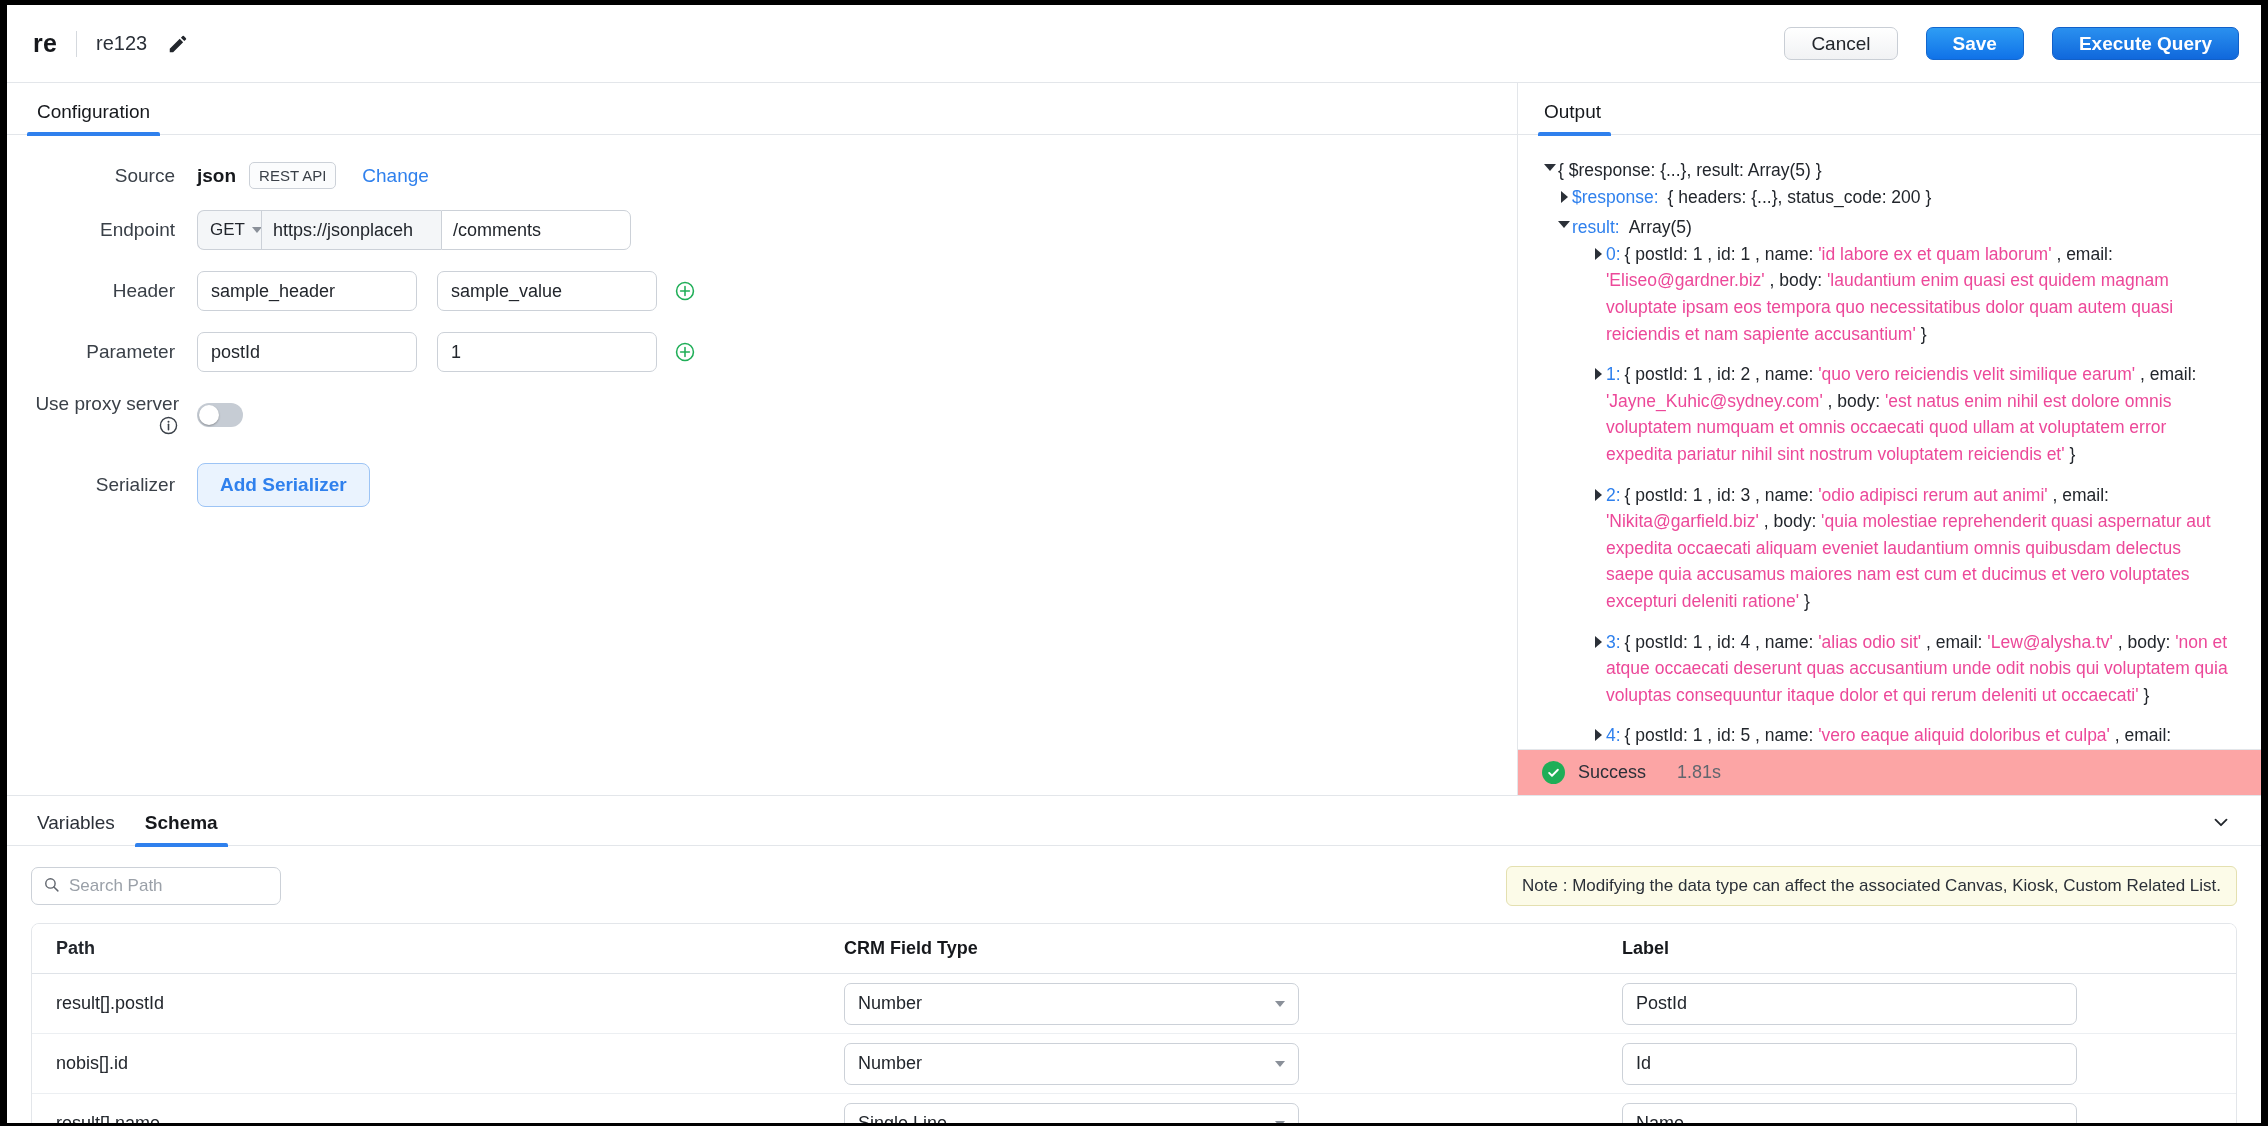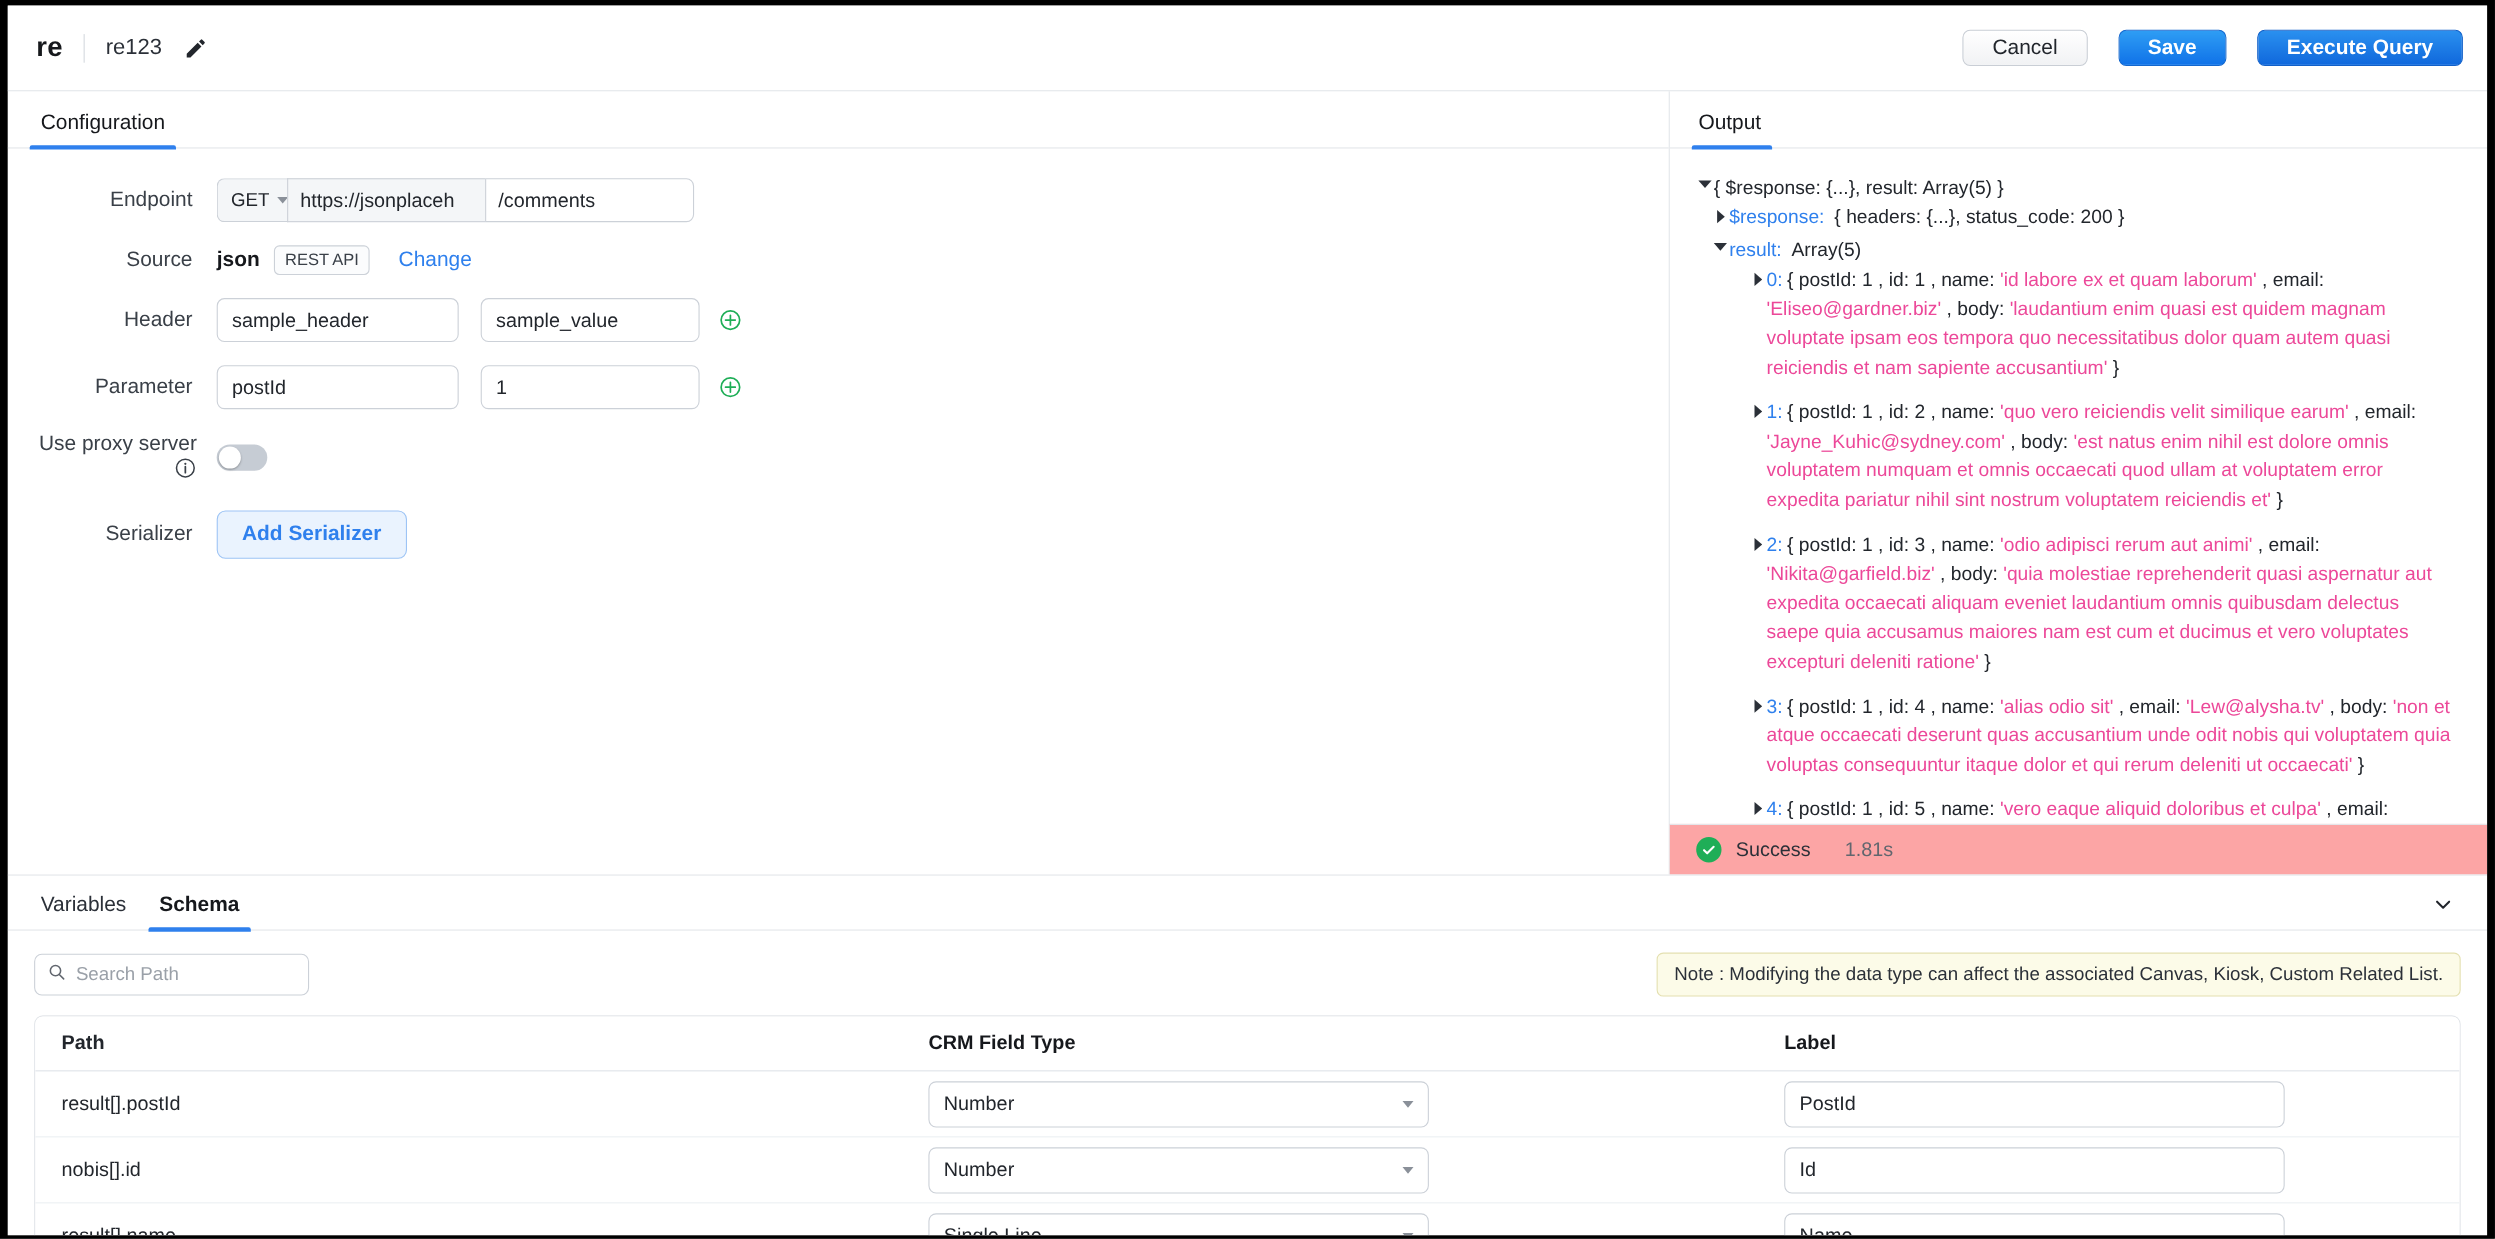--- a/index.html
+++ b/index.html
@@ -118,21 +118,21 @@
     font-size: 18px; color: #22262c; padding: 0 11px;
     display: flex; align-items: center; cursor: text;
   }
 
   .tinput {
     height: 40px; background: #fff; border: 1px solid #ccd1d8;
     border-radius: 7px; font-size: 18px; color: #22262c;
     padding: 0 13px; display: flex; align-items: center; cursor: text;
   }
   .tinput.k { width: 220px; }
-  .tinput.v { width: 199px; margin-left: 20px; }
+  .tinput.v { width: 220px; margin-left: 20px; }
   .plus-btn {
     margin-left: 16px; width: 24px; height: 24px; cursor: pointer;
     display: flex; align-items: center; justify-content: center;
   }
 
   .info-i {
     display: inline-flex; align-items: center; justify-content: center;
     width: 21px; height: 21px; margin-left: 8px; vertical-align: -4px; cursor: pointer;
   }
   .row-label.proxy { text-align: right; padding-right: 18px; }
@@ -257,36 +257,36 @@
   <div class="middle">
 
     <div class="left-pane">
       <div class="tabstrip">
         <div class="tab active">Configuration</div>
       </div>
 
       <div class="form">
 
         <div class="row">
+          <div class="row-label">Source</div>
+          <div class="src-val">json</div>
+          <div class="src-badge">REST API</div>
+          <div class="link-change">Change</div>
+        </div>
+
+        <div class="row">
           <div class="row-label">Endpoint</div>
           <div class="ep-group">
             <div class="ep-method">
               <span>GET</span>
               <span class="caret-sm"></span>
             </div>
             <div class="ep-url">https://jsonplaceh</div>
             <div class="ep-path">/comments</div>
           </div>
-        </div>
-
-        <div class="row">
-          <div class="row-label">Source</div>
-          <div class="src-val">json</div>
-          <div class="src-badge">REST API</div>
-          <div class="link-change">Change</div>
         </div>
 
         <div class="row">
           <div class="row-label">Header</div>
           <div class="tinput k">sample_header</div>
           <div class="tinput v">sample_value</div>
           <div class="plus-btn">
             <svg width="22" height="22" viewBox="0 0 24 24" aria-hidden="true">
               <circle cx="12" cy="12" r="9.2" fill="none" stroke="#1fae57" stroke-width="1.7"></circle>
               <path d="M12 7.2v9.6M7.2 12h9.6" stroke="#1fae57" stroke-width="1.7" stroke-linecap="round"></path>

